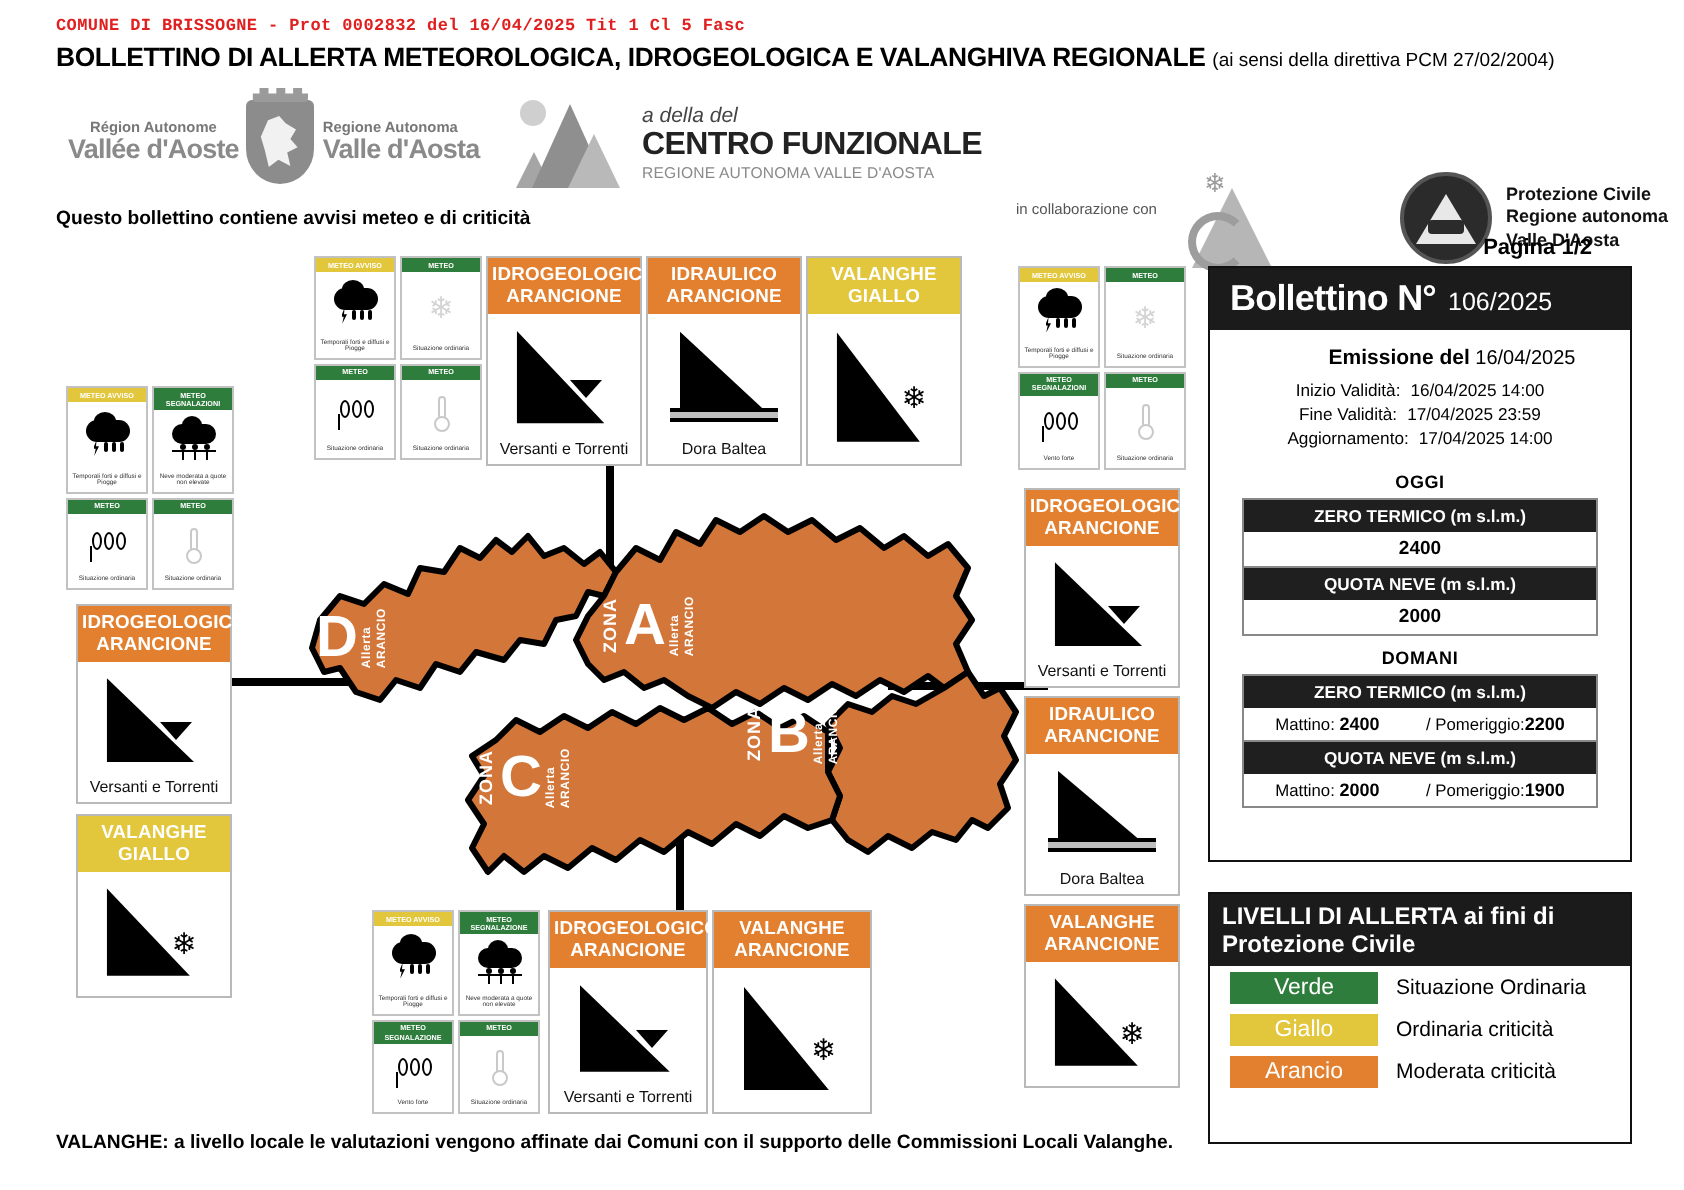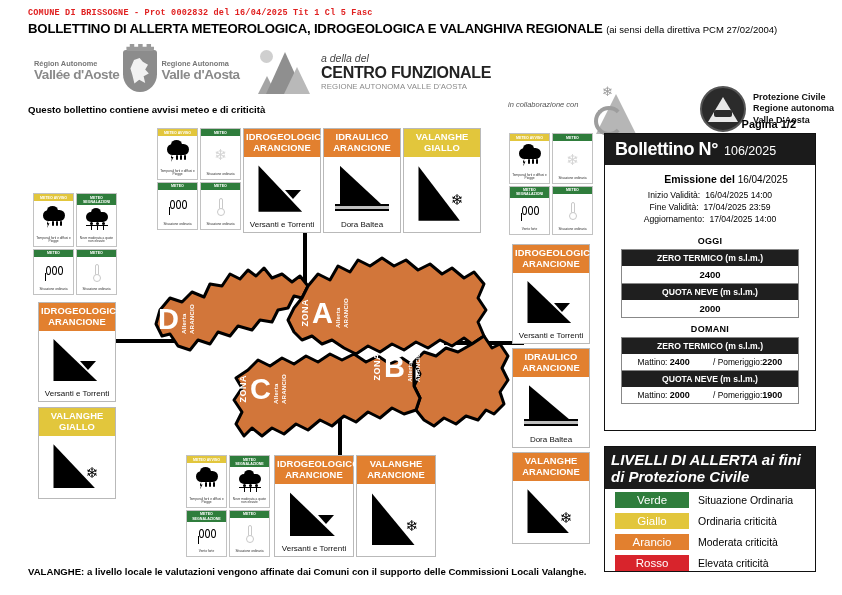--- a/index.html
+++ b/index.html
@@ -26,21 +26,21 @@
     letter-spacing: -.2px;
   }
   .main-title .sub { font-size: 9.5px; font-weight: normal; letter-spacing: 0; }
 
   .logo-row { position: absolute; left: 0; top: 42px; width: 842px; height: 62px; }
 
   .va-logo { position: absolute; left: 34px; top: 8px; display: flex; align-items: center; gap: 4px; }
   .va-txt { color: #777; line-height: 1.05; }
   .va-txt .l1 { font-size: 7.4px; font-weight: bold; }
   .va-txt .l2 { font-size: 13.5px; font-weight: bold; color: #8a8a8a; letter-spacing: -.4px;}
-  .va-txt.r { text-align: left; }
+  .va-txt.r { text-align: center; }
   .shield {
     width: 34px; height: 42px; background: #8c8c8c; position: relative;
     border-radius: 3px 3px 50% 50% / 3px 3px 42% 42%;
     display:flex; align-items:center; justify-content:center;
   }
   .shield:before{
     content:""; position:absolute; top:-6px; left:3px; width:28px; height:7px;
     background:#9a9a9a; border-radius:2px;
     clip-path: polygon(0 100%,0 40%,12% 40%,12% 0,28% 0,28% 40%,42% 40%,42% 0,58% 0,58% 40%,72% 40%,72% 0,88% 0,88% 40%,100% 40%,100% 100%);
   }
@@ -53,21 +53,21 @@
     border-left:19px solid transparent;border-right:19px solid transparent;border-bottom:42px solid #8f8f8f;}
   .cf-mark .m2 { position:absolute; bottom:0; left:26px; width:0;height:0;
     border-left:13px solid transparent;border-right:13px solid transparent;border-bottom:27px solid #b9b9b9;}
   .cf-mark .m3 { position:absolute; bottom:0; left:0; width:0;height:0;
     border-left:9px solid transparent;border-right:9px solid transparent;border-bottom:18px solid #a5a5a5;}
   .cf-mark .dot { position:absolute; top:2px; left:2px; width:13px;height:13px;border-radius:50%;background:#cfcfcf;}
   .cf-txt .t1 { font-size: 10.5px; font-style: italic; color: #444; }
   .cf-txt .t2 { font-size: 16px; font-weight: bold; color: #222; letter-spacing: -.3px; }
   .cf-txt .t3 { font-size: 7.8px; color: #8a8a8a; letter-spacing: .1px; }
 
-  .collab { position:absolute; left: 508px; top: 58px; font-size: 7.5px; font-style: italic; color:#555; }
+  .collab { position:absolute; left: 508px; top: 58px; font-size: 7.5px; color:#555; }
   .collab-mark { position:absolute; left:588px; top:42px; width:54px;height:56px; }
   .collab-mark .tri { position:absolute;bottom:6px;left:8px;width:0;height:0;
     border-left:20px solid transparent;border-right:20px solid transparent;border-bottom:40px solid #b6b6b6;}
   .collab-mark .spiral{position:absolute;bottom:4px;left:6px;width:30px;height:30px;border-radius:50%;
     border:4px solid #9d9d9d;border-right-color:transparent;}
   .collab-mark .flk{position:absolute;top:0px;left:14px;font-size:13px;color:#9a9a9a;}
 
   .pc-logo { position:absolute; left: 700px; top: 44px; display:flex; align-items:center; gap:7px; }
   .pc-seal { width:46px;height:46px;border-radius:50%;background:#2b2b2b;border:2px solid #555;
     display:flex;align-items:center;justify-content:center;}
@@ -142,21 +142,21 @@
   .day-lbl { text-align:center; font-size:9px; font-weight:bold; margin:6px 0 3px; letter-spacing:.3px; }
   .tbl { margin:0 16px; border:1px solid #888; }
   .tbl .th { background:#1f1f1f; color:#fff; font-size:8.6px; font-weight:bold; text-align:center; padding:3px 0; }
   .tbl .td { background:#fff; font-size:9.5px; font-weight:bold; text-align:center; padding:3px 0; border-bottom:1px solid #888;}
   .tbl .td.last { border-bottom:none; }
   .tbl .td.split { display:flex; justify-content:space-around; font-size:8.4px; font-weight:normal; padding:3px 4px;}
   .tbl .td.split b { font-size:9px; }
 
   .livelli { position:absolute; left:604px; top:446px; width:212px; height:126px;
      border:1px solid #111; background:#fff; }
-  .liv-hd { background:#1b1b1b; color:#fff; font-size:15px; font-weight:bold; padding:4px 6px;font-style:italic; }
+  .liv-hd { background:#1b1b1b; color:#fff; font-size:12px; font-weight:bold; padding:4px 6px; }
   .liv-hd .b { font-weight:bold; }
   .liv-row { display:flex; align-items:center; gap:9px; padding:2.5px 10px; }
   .liv-chip { width:74px; text-align:center; color:#fff; font-size:11.5px; padding:2px 0; }
   .liv-desc { font-size:10.5px; }
 
   .footnote { position:absolute; left:28px; top:566px; font-size:9.6px; font-weight:bold; }
 </style>
 </head>
 <body>
 
@@ -615,21 +615,17 @@
           <span class="liv-desc">Situazione Ordinaria</span>
         </div>
         <div class="liv-row">
           <span class="liv-chip" style="background:#e2c63c">Giallo</span>
           <span class="liv-desc">Ordinaria criticità</span>
         </div>
         <div class="liv-row">
           <span class="liv-chip" style="background:#e2802f">Arancio</span>
           <span class="liv-desc">Moderata criticità</span>
         </div>
-        <div class="liv-row">
-          <span class="liv-chip" style="background:#d8242c">Rosso</span>
-          <span class="liv-desc">Elevata criticità</span>
-        </div>
       </div>
   </div>
 
   <div class="footnote">VALANGHE: a livello locale le valutazioni vengono affinate dai Comuni con il supporto delle Commissioni Locali Valanghe.</div>
 </div>
 
 </body></html>

